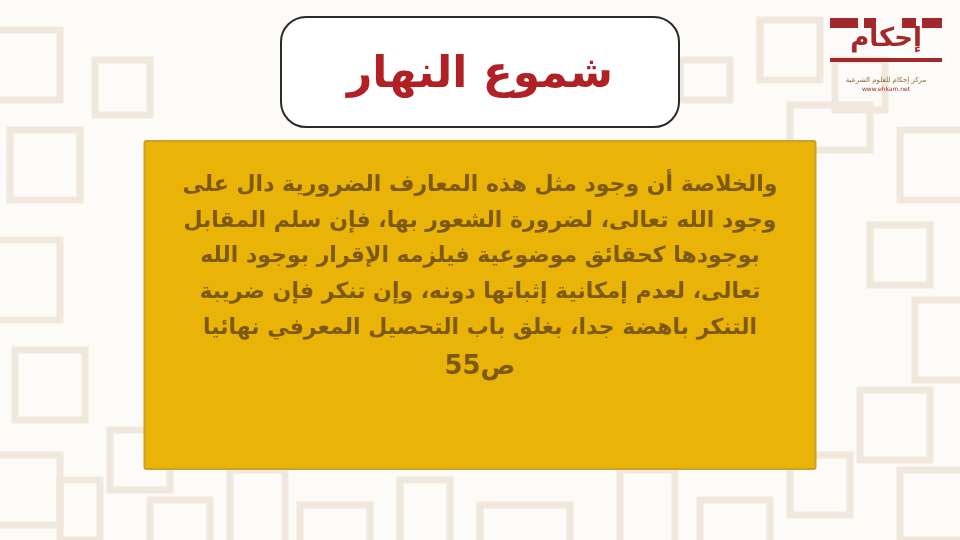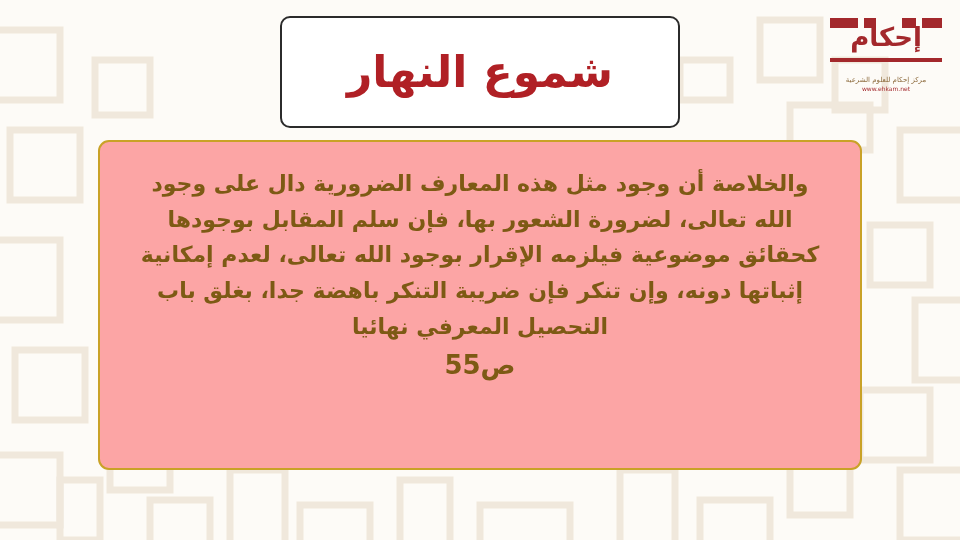--- a/index.html
+++ b/index.html
@@ -34,21 +34,21 @@
   
   .title-card {
     position: absolute;
     top: 16px;
     left: 50%;
     transform: translateX(-50%);
     width: 400px;
     height: 112px;
     background: #ffffff;
     border: 2px solid #2b2b2b;
-    border-radius: 10px;
+    border-radius: 26px;
     display: flex;
     align-items: center;
     justify-content: center;
     box-sizing: border-box;
   }
   .title-text {
     font-family: "DejaVu Sans", "Liberation Sans", sans-serif;
     font-size: 44px;
     font-weight: bold;
     color: #b02025;
@@ -102,25 +102,25 @@
     letter-spacing: 0px;
     line-height: 1.3;
   }
 
   
   .body-card {
     position: absolute;
     top: 140px;
     left: 50%;
     transform: translateX(-50%);
-    width: 764px;
+    width: 673px;
     min-height: 330px;
-    background: #fca5a5;
+    background: #eab308;
     border: 2px solid #c9a227;
-    border-radius: 11px;
+    border-radius: 3px;
     box-sizing: border-box;
     padding: 24px 34px 20px 34px;
     display: flex;
     flex-direction: column;
     align-items: center;
     justify-content: flex-start;
   }
   .body-text {
     direction: rtl;
     text-align: center;

